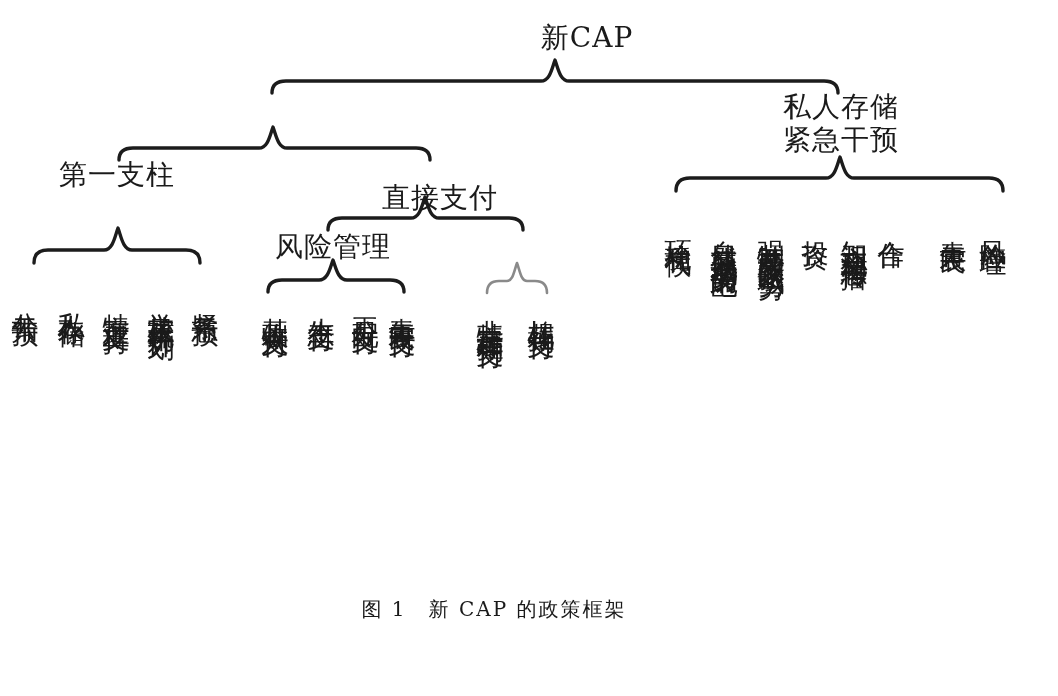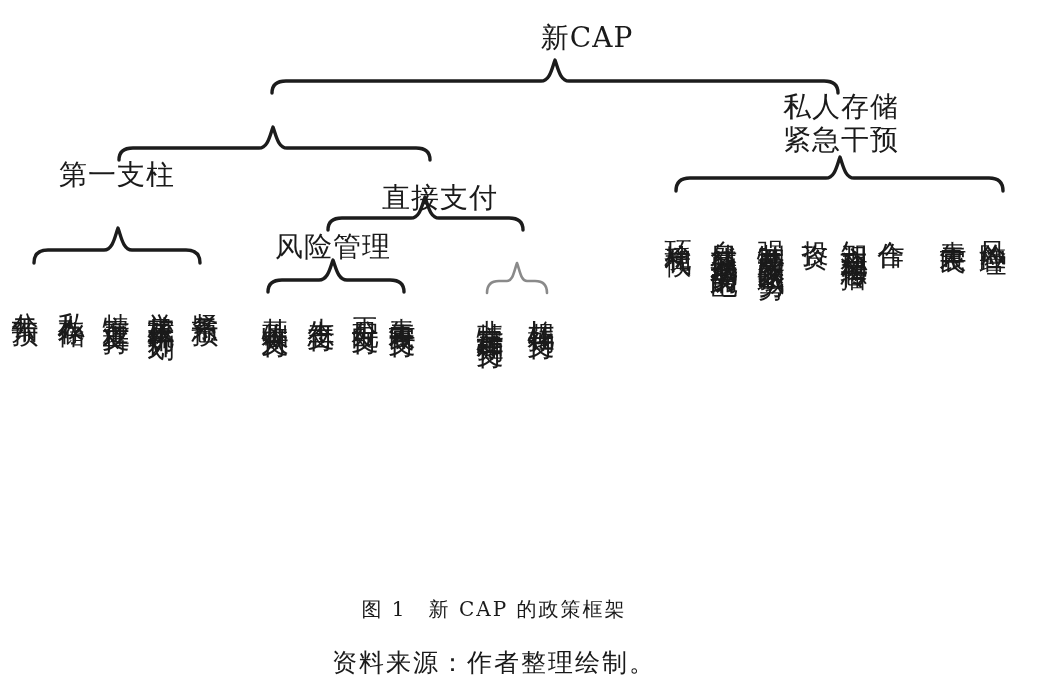--- a/index.html
+++ b/index.html
@@ -94,15 +94,14 @@
   <div class="vleaf" style="left:665px;top:219px;">环境和气候</div>
   <div class="vleaf" style="left:711px;top:219px;">自然或其他地域劣势的地区</div>
   <div class="vleaf" style="left:758px;top:219px;">强制性要求导致的区域劣势</div>
   <div class="vleaf" style="left:802px;top:219px;">投资</div>
   <div class="vleaf" style="left:841px;top:219px;">知识交流和信息传播</div>
   <div class="vleaf" style="left:878px;top:219px;">合作</div>
   <div class="vleaf" style="left:940px;top:219px;">青年农民</div>
   <div class="vleaf" style="left:980px;top:219px;">风险管理</div>
 
   <div class="caption-title" style="left:494px;top:596px;">图 1　新 CAP 的政策框架</div>
-  <div class="caption-source" style="left:494px;top:646px;">资料来源：作者整理绘制。</div>
 
 </div>
 
 </body></html>

